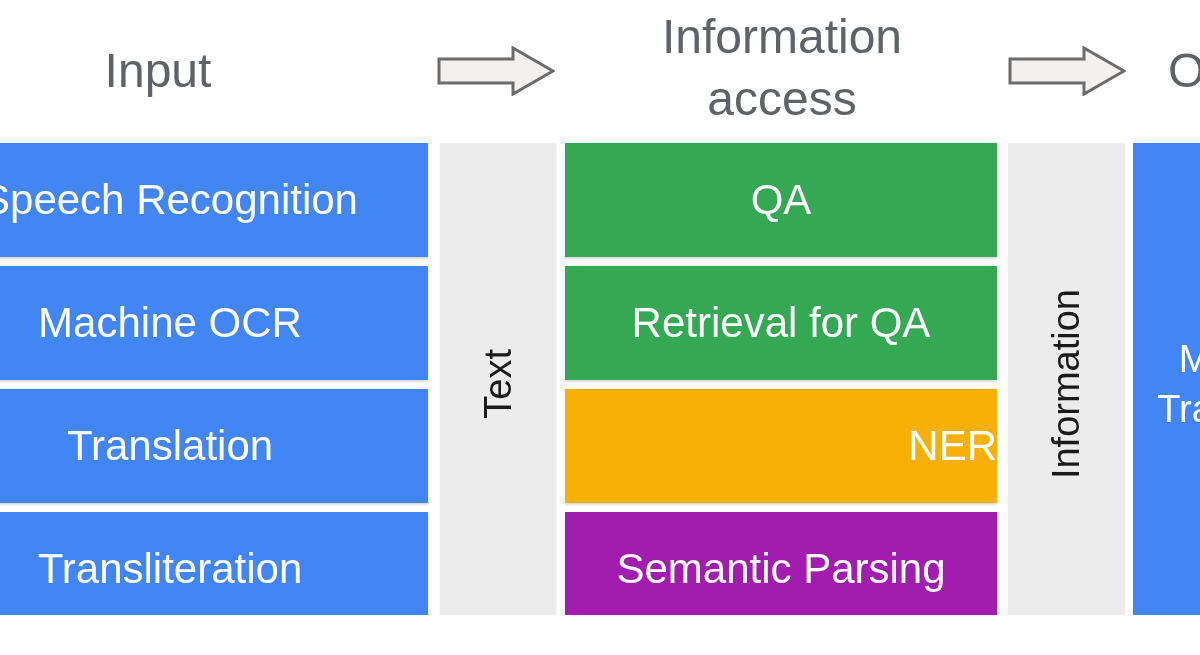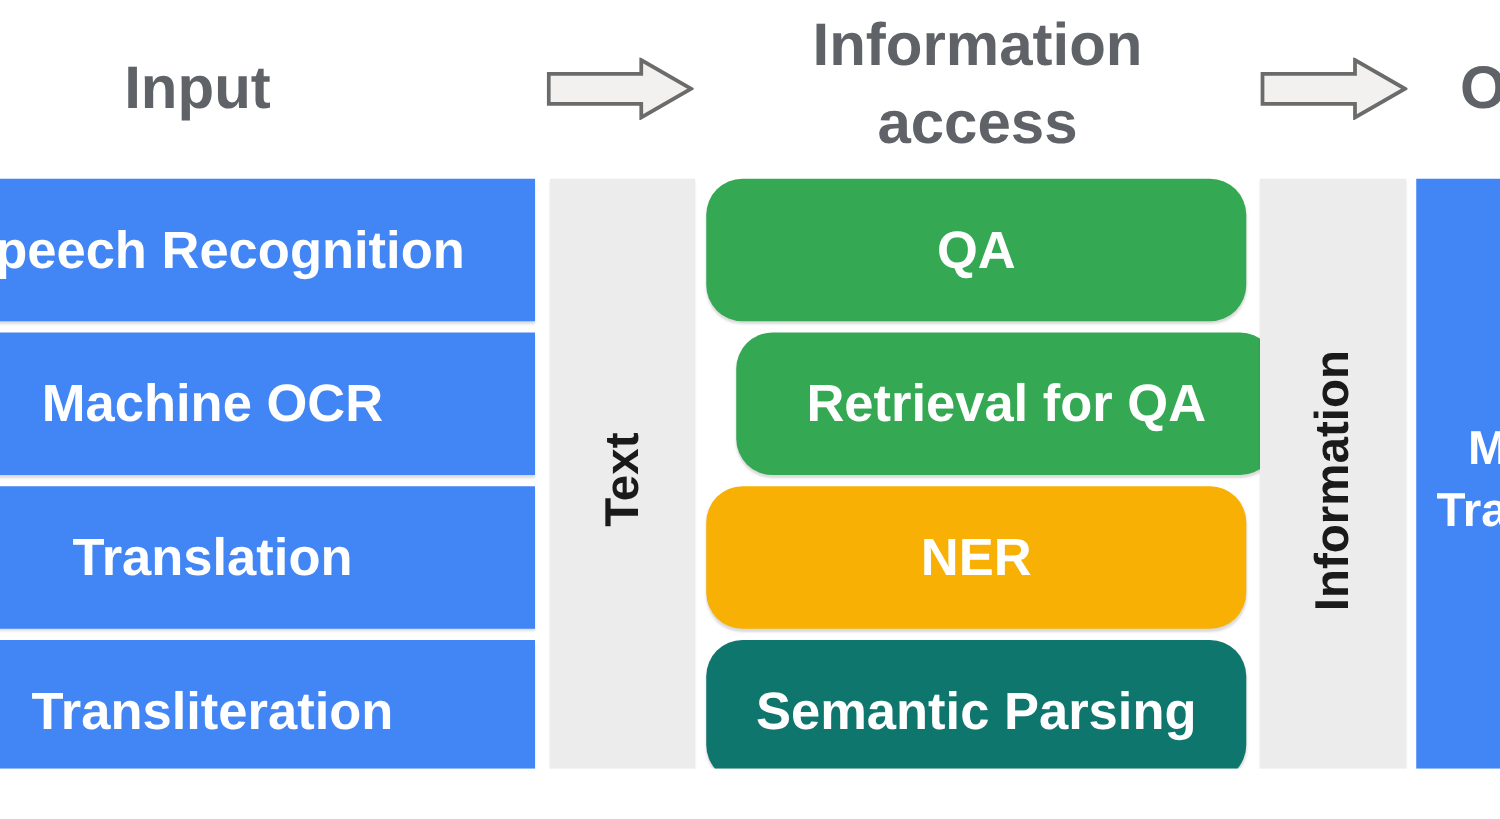--- a/index.html
+++ b/index.html
@@ -3,21 +3,20 @@
 <meta charset="utf-8">
 <style>
   html, body { margin: 0; padding: 0; background: #ffffff; }
   .canvas {
     position: relative;
     width: 1200px;
     height: 615px;
     overflow: hidden;
     background: #ffffff;
     font-family: "Liberation Sans", sans-serif;
-    font-weight: bold;
   }
   .hdr {
     position: absolute;
     font-size: 48px;
     color: #5F6368;
     text-align: center;
     line-height: 62px;
   }
   .hdr-input  { left: 0;    top: 40px; width: 316px; }
   .hdr-ia     { left: 632px; top: 6px;  width: 300px; }
@@ -34,21 +33,21 @@
     position: absolute;
     display: flex;
     align-items: center;
     justify-content: center;
     color: #ffffff;
     font-size: 42px;
     text-align: center;
     box-shadow: 0 2px 2px rgba(0,0,0,0.15);
   }
   .col-input  { left: -88px;  width: 516px; height: 114px; }
-  .col-ia     { left: 565px;  width: 432px; height: 114px; border-radius: 29px; }
+  .col-ia     { left: 565px;  width: 432px; height: 114px; }
   .row-1 { top: 143px; }
   .row-2 { top: 266px; }
   .row-3 { top: 389px; }
   .row-4 { top: 512px; height: 113px; }
   .c-blue   { background: #4285F4; }
   .c-green  { background: #34A853; }
   .c-yellow { background: #F8B005; }
   .c-red    { background: #EA4335; }
   .vbar {
     position: absolute;
@@ -117,27 +116,27 @@
     <span>Transliteration</span>
   </div>
 
   <div class="vbar vbar-text" style="background: rgb(236, 236, 236);">
     <span class="vlabel">Text</span>
   </div>
 
   <div class="box col-ia row-1 c-green" style="background: rgb(52, 168, 83);">
     <span>QA</span>
   </div>
-  <div class="box col-ia row-2 c-green" style="background: rgb(52, 168, 83); margin-left: 24px;">
+  <div class="box col-ia row-2 c-green" style="background: rgb(52, 168, 83);">
     <span>Retrieval for QA</span>
   </div>
-  <div class="box col-ia row-3 c-yellow" style="background: rgb(248, 176, 5);">
+  <div class="box col-ia row-3 c-yellow" style="background: rgb(248, 176, 5); justify-content: flex-end;">
     <span>NER</span>
   </div>
-  <div class="box col-ia row-4 c-red" style="background: #0f766e;">
+  <div class="box col-ia row-4 c-red" style="background: #a21caf;">
     <span>Semantic Parsing</span>
   </div>
 
   <div class="vbar vbar-info" style="background: rgb(236, 236, 236);">
     <span class="vlabel">Information</span>
   </div>
 
   <div class="out-box c-blue" style="background: rgb(66, 133, 244);">
     <span>Machine Translation</span>
   </div>

